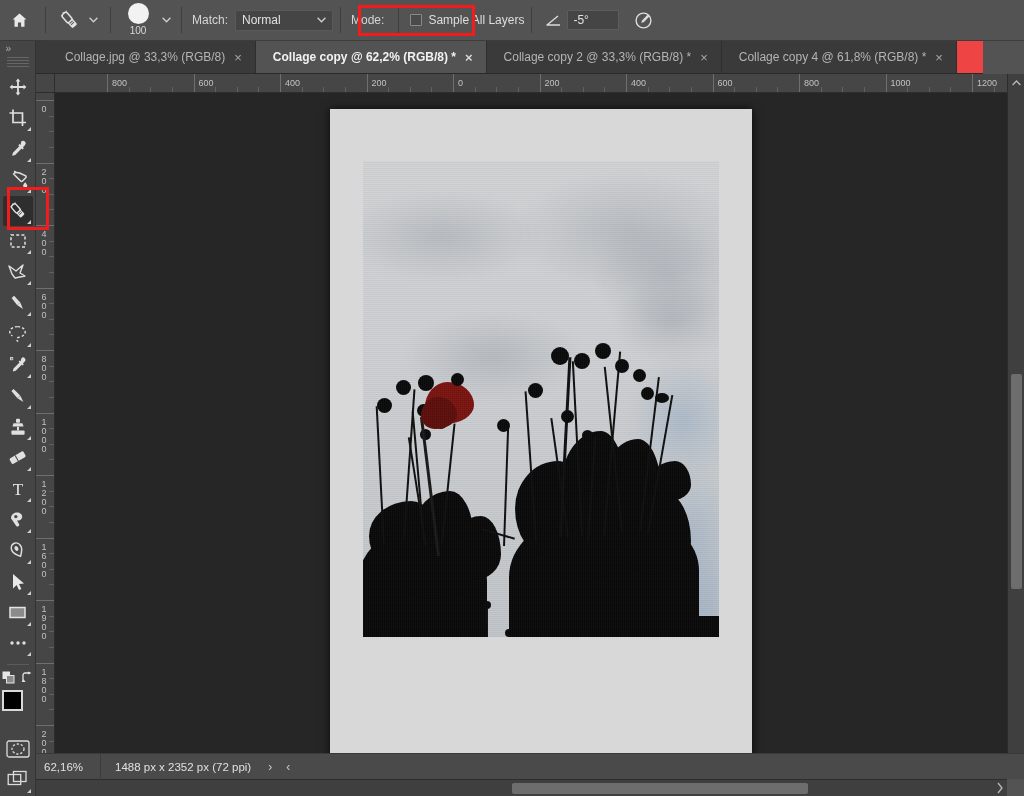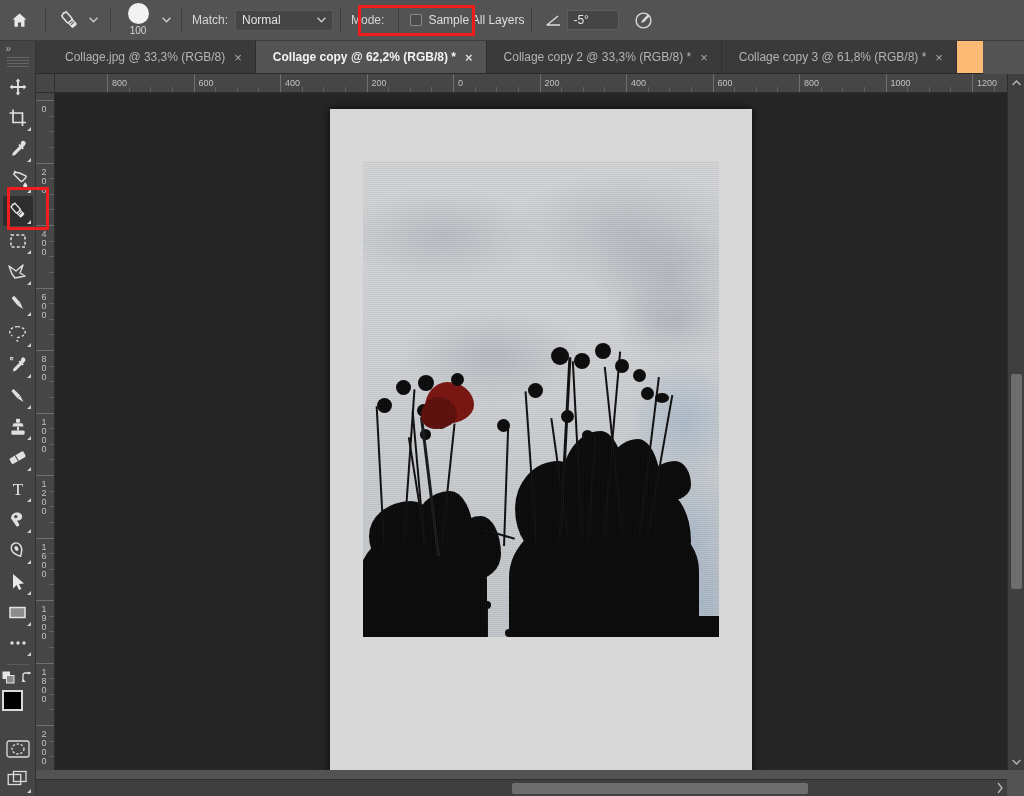--- a/index.html
+++ b/index.html
@@ -66,21 +66,21 @@
   .angle-field {
     height: 20px; width: 52px; background: #454545; border: 1px solid #5d5d5d;
     color: #e2e2e2; font-size: 12px; display: flex; align-items: center;
     padding: 0 5px; border-radius: 1px; cursor: text;
   }
   .icon-btn { width: 28px; height: 28px; display:flex; align-items:center; justify-content:center; cursor:pointer; }
 
   
   .tab-bar {
     position: absolute; left: 0; top: 41px; width: 983px; height: 33px;
-    background: #fdba74; display: flex; align-items: flex-end;
+    background: #ef4444; display: flex; align-items: flex-end;
     border-bottom: 1px solid #2a2a2a;
   }
   .tab-spacer { width: 48px; height: 33px; background:#3a3a3a; }
   .tab {
     height: 32px; display: flex; align-items: center; gap: 9px;
     padding: 0 13px 0 17px; font-size: 12px; color: #b4b4b4;
     background: #3a3a3a; border-right: 1px solid #2e2e2e; cursor: pointer;
     white-space: nowrap;
   }
   .tab.active { background: #535353; color: #f2f2f2; font-weight: bold; }
@@ -296,21 +296,21 @@
     </div>
     <div class="tab active">
       <span>Collage copy @ 62,2% (RGB/8) *</span>
       <span class="tab-close">×</span>
     </div>
     <div class="tab">
       <span>Collage copy 2 @ 33,3% (RGB/8) *</span>
       <span class="tab-close">×</span>
     </div>
     <div class="tab">
-      <span>Collage copy 3 @ 61,8% (RGB/8) *</span>
+      <span>Collage copy 4 @ 61,8% (RGB/8) *</span>
       <span class="tab-close">×</span>
     </div>
   </div>
 
   <div class="ruler-corner"></div>
   <div class="ruler-h" id="rulerH">
       <div class="rtick" style="left: 52px; top: 0px; width: 1px; height: 19px; background: rgb(111, 111, 111);"></div>
       <div class="rlab" style="left: 57px; top: 5px;">800</div>
       <div class="rtick" style="left: 73.625px; top: 13px; width: 1px; height: 6px; background: rgb(97, 97, 97);"></div>
       <div class="rtick" style="left: 95.25px; top: 13px; width: 1px; height: 6px; background: rgb(97, 97, 97);"></div>
@@ -522,20 +522,27 @@
   <div class="sb-h">
     <div class="thumb"></div>
     <div style="position:absolute; right:2px; top:1px;">
       <svg width="10" height="14" viewBox="0 0 10 14">
         <path d="M3 2 L7 7 L3 12" fill="none" stroke="#b8b8b8" stroke-width="1.3"></path>
       </svg>
     </div>
   </div>
 
   <div class="bottom-dark"></div>
+  <div class="statusline">
+    <div class="zoom-field">62,16%</div>
+    <div class="st-sep"></div>
+    <div class="doc-info">1488 px x 2352 px (72 ppi)</div>
+    <div class="st-chev">›</div>
+    <div class="st-chev">‹</div>
+  </div>
 
   <div class="toolbar">
     <div class="tb-collapse">»</div>
     <div class="tb-grip"></div>
 
     <div class="tb-item">
       <svg width="20" height="20" viewBox="0 0 20 20">
         <path d="M10 1.5 L12.4 4.4 H10.9 V9 H15.5 V7.5 L18.4 10 L15.5 12.5 V11 H10.9 V15.6 H12.4 L10 18.5 L7.6 15.6 H9.1 V11 H4.5 V12.5 L1.6 10 L4.5 7.5 V9 H9.1 V4.4 H7.6 Z" fill="#e0e0e0"></path>
       </svg>
     </div>

